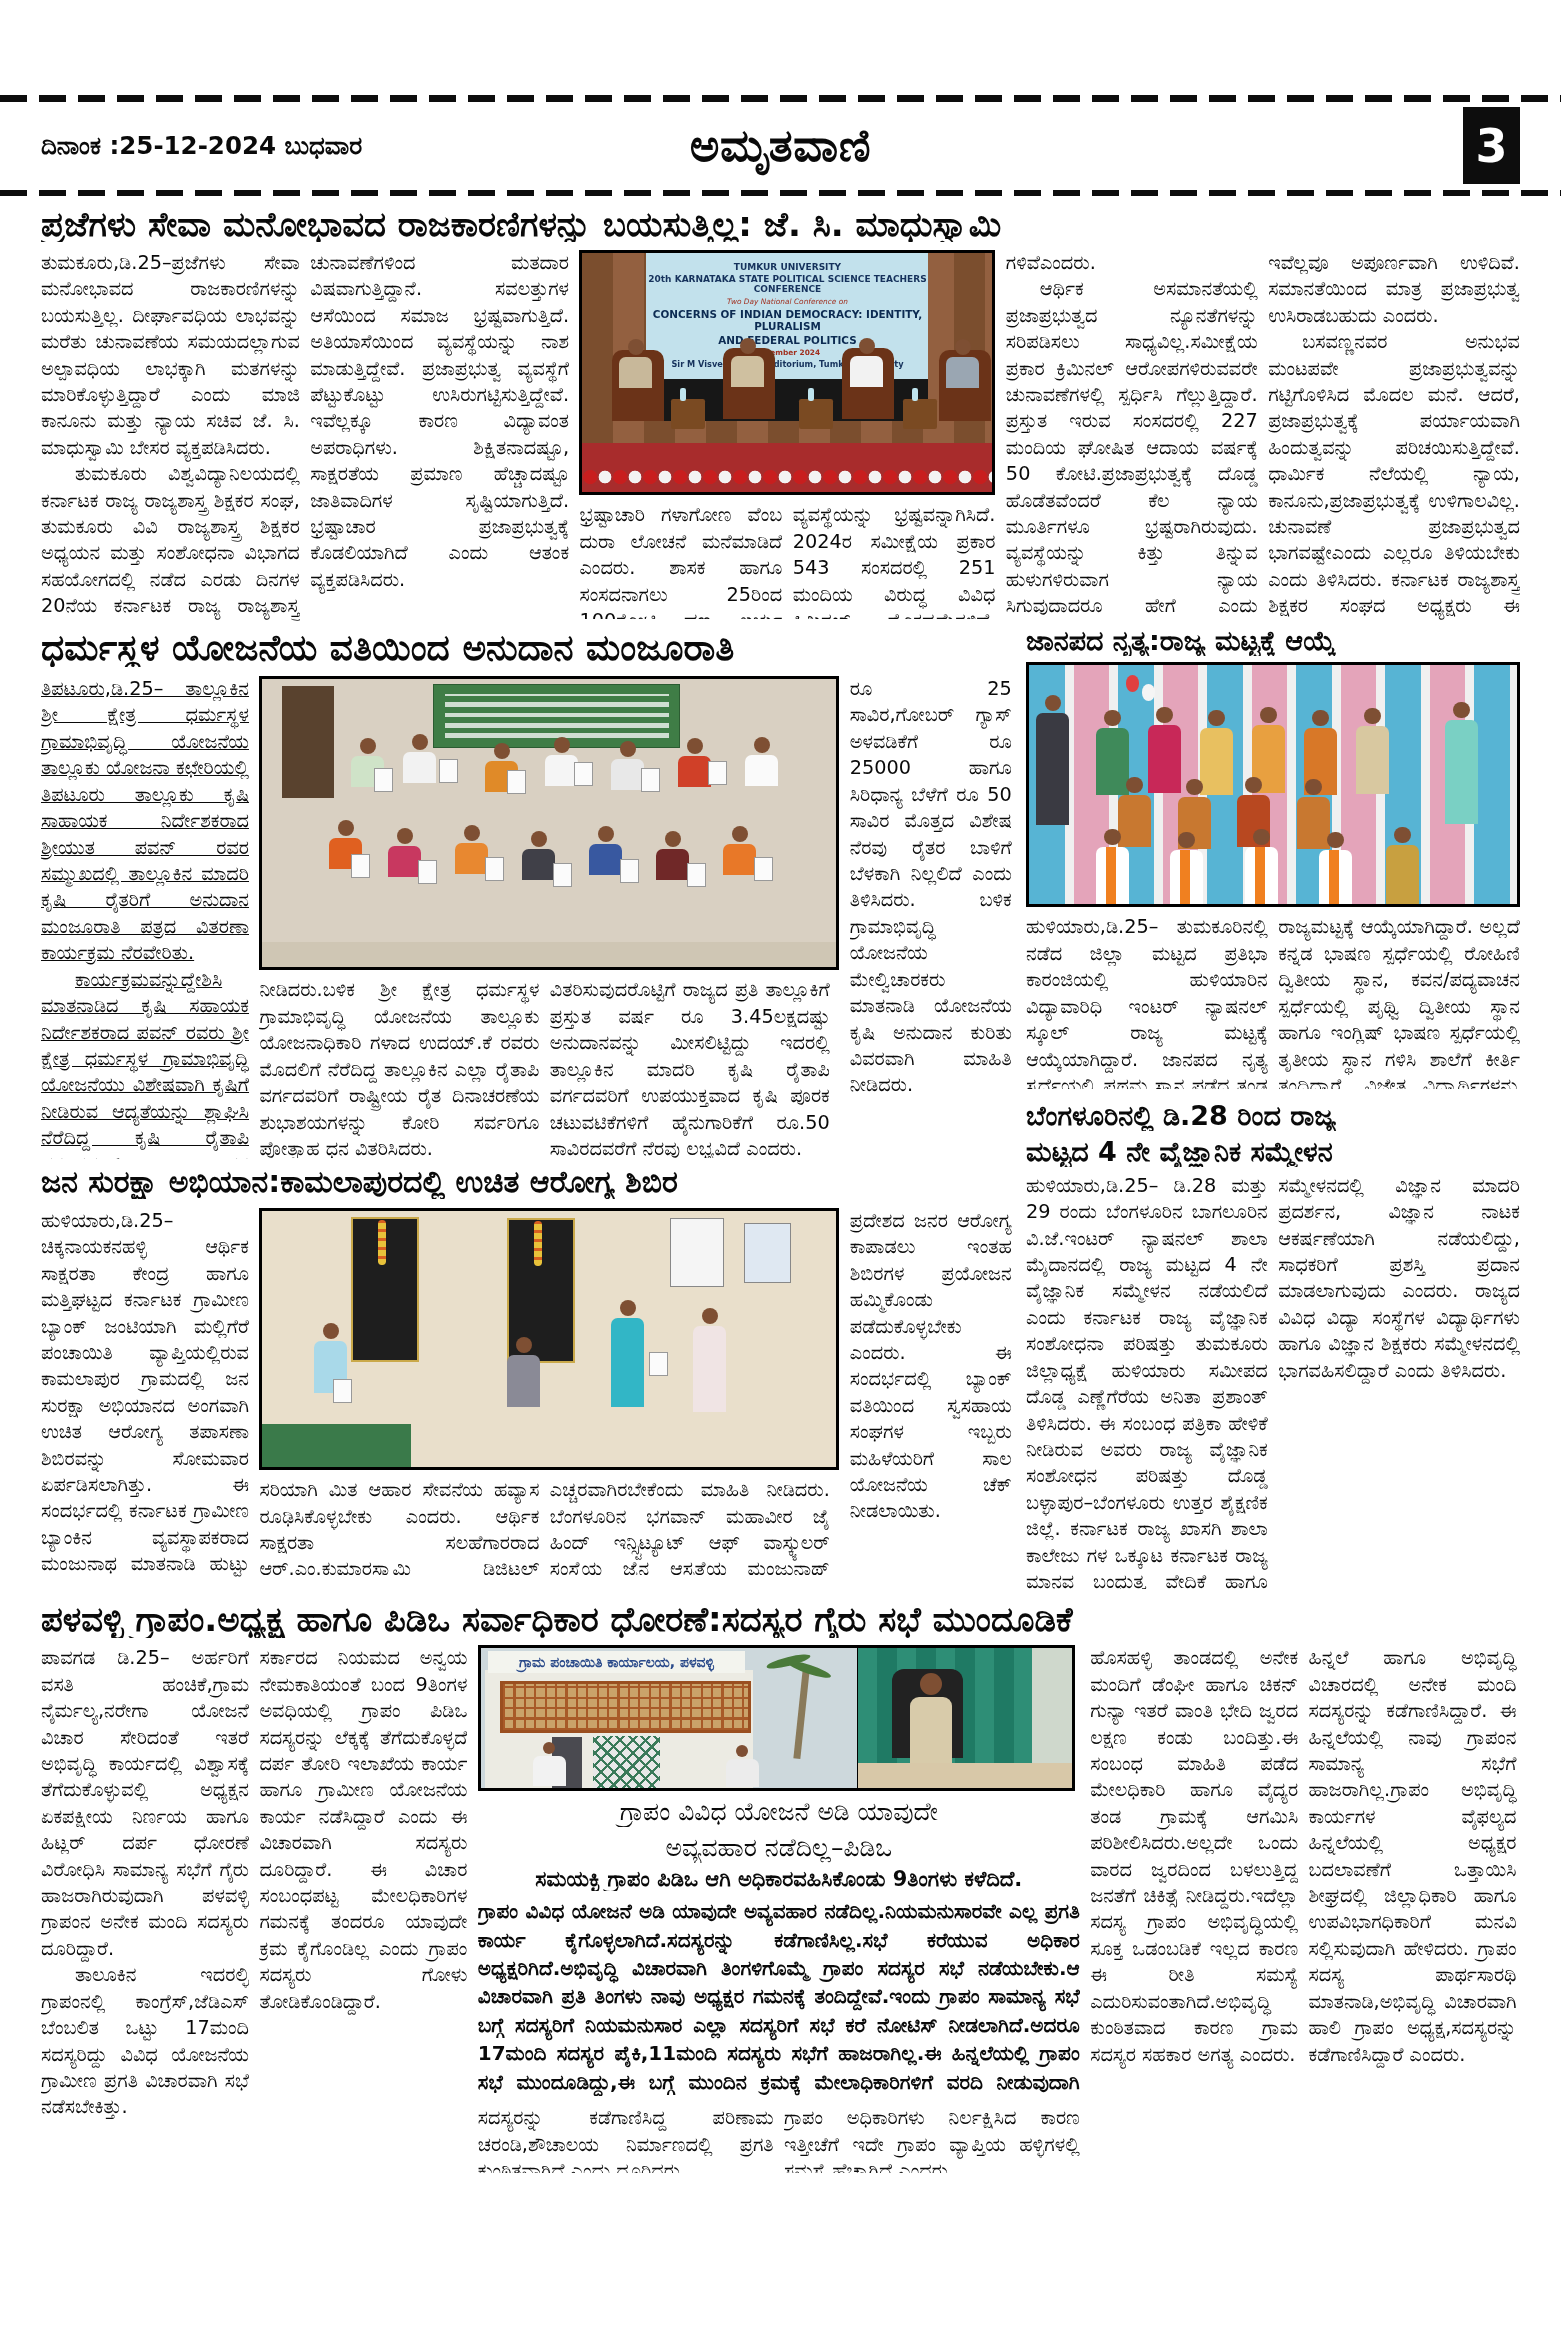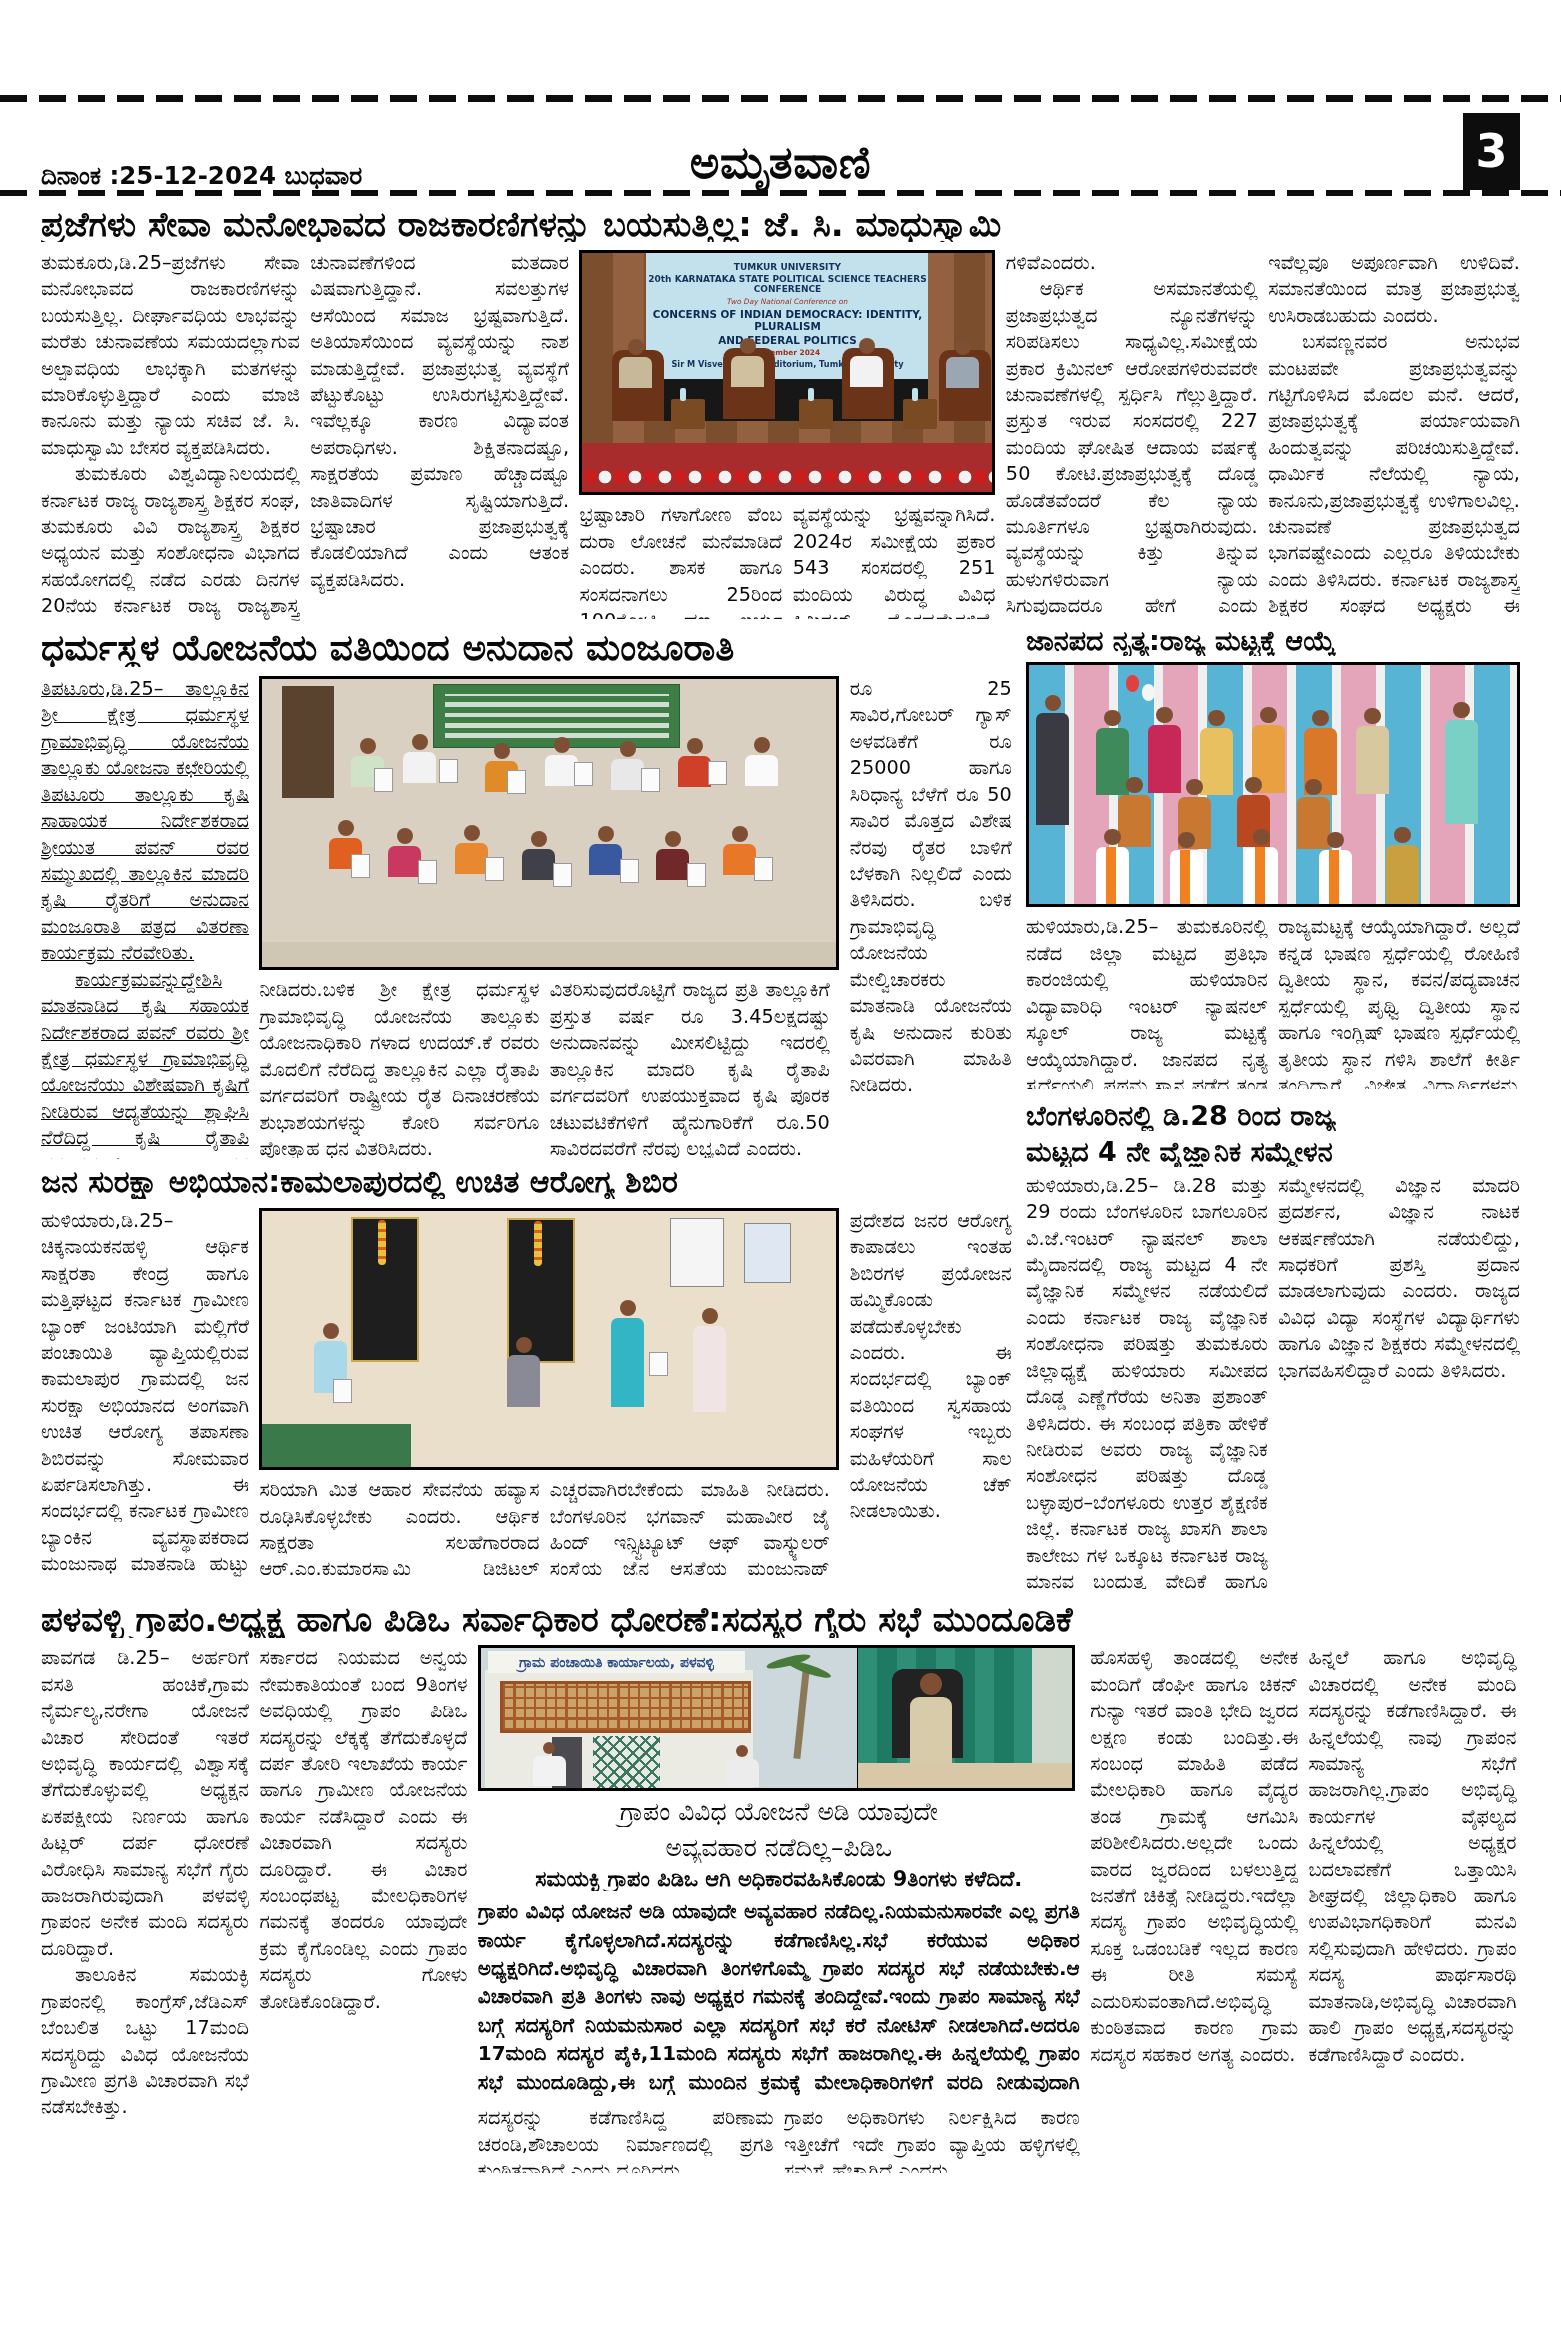--- a/index.html
+++ b/index.html
@@ -2,21 +2,21 @@
 <html style="font-size:12px"><head>
 <meta charset="utf-8">
 <style>
   html,body{margin:0;padding:0;background:#f2f2f2;}
   .page{position:relative;width:1561px;height:2342px;background:#ffffff;color:#0a0a0a;
         font-family:"DejaVu Sans",sans-serif;overflow:hidden;margin:0 auto;}
   .inner{padding:0 41px;}
   .rule{height:6.7px;background:repeating-linear-gradient(90deg,#0d0d0d 0 27px,transparent 27px 39px);}
   .rule.top{margin-top:95px;}
   
-  .hdr{display:flex;align-items:flex-end;height:88px;padding:0 41px;}
+  .hdr{display:flex;align-items:center;height:88px;padding:0 41px;}
   .hdr .date{font-size:24.5px;font-weight:bold;width:416px;}
   .hdr .mast{flex:1;text-align:center;font-size:45px;font-weight:bold;letter-spacing:0.7px;}
   .hdr .pgno{width:416px;display:flex;justify-content:flex-end;}
   .hdr .pgno .box{background:#0d0d0d;color:#fff;width:57px;height:77px;display:flex;
                   align-items:center;justify-content:center;font-size:46px;font-weight:bold;}
   
   .h1{font-size:34px;font-weight:bold;line-height:1.05;white-space:nowrap;overflow:hidden;margin:10.4px 0 7.4px 0;}
   .h2{font-size:36px;font-weight:bold;line-height:1.05;white-space:nowrap;overflow:hidden;margin:7.4px 0 9px 0;}
   .h3{font-size:30px;font-weight:bold;line-height:1.08;white-space:nowrap;overflow:hidden;margin:7.4px 0 9px 0;}
   .h4{font-size:27px;font-weight:bold;line-height:1.1;white-space:nowrap;overflow:hidden;margin:4.5px 0 6px 0;}
@@ -435,21 +435,21 @@
         </div>
       </section>
     </div>
   </div>
 
   <section class="inner">
     <div class="h1" style="margin-top:13.4px;">ಪಳವಳ್ಳಿ ಗ್ರಾಪಂ.ಅಧ್ಯಕ್ಷ ಹಾಗೂ ಪಿಡಿಒ ಸರ್ವಾಧಿಕಾರ ಧೋರಣೆ:ಸದಸ್ಯರ ಗೈರು ಸಭೆ ಮುಂದೂಡಿಕೆ</div>
     <div class="row" style="height:552px;">
       <div class="kn" style="width:208px;height:100%;">
         <p class="np">ಪಾವಗಡ ಡಿ.25– ಅರ್ಹರಿಗೆ ವಸತಿ ಹಂಚಿಕೆ,ಗ್ರಾಮ ನೈರ್ಮಲ್ಯ,ನರೇಗಾ ಯೋಜನೆ ವಿಚಾರ ಸೇರಿದಂತೆ ಇತರೆ ಅಭಿವೃದ್ಧಿ ಕಾರ್ಯದಲ್ಲಿ ವಿಶ್ವಾಸಕ್ಕೆ ತೆಗೆದುಕೊಳ್ಳುವಲ್ಲಿ ಅಧ್ಯಕ್ಷನ ಏಕಪಕ್ಷೀಯ ನಿರ್ಣಯ ಹಾಗೂ ಹಿಟ್ಲರ್ ದರ್ಪ ಧೋರಣೆ ವಿರೋಧಿಸಿ ಸಾಮಾನ್ಯ ಸಭೆಗೆ ಗೈರು ಹಾಜರಾಗಿರುವುದಾಗಿ ಪಳವಳ್ಳಿ ಗ್ರಾಪಂನ ಅನೇಕ ಮಂದಿ ಸದಸ್ಯರು ದೂರಿದ್ದಾರೆ.</p>
-        <p>ತಾಲೂಕಿನ ಸಮಯಕ್ಳಿ ಗ್ರಾಪಂನಲ್ಲಿ ಕಾಂಗ್ರೆಸ್,ಜೆಡಿಎಸ್ ಬೆಂಬಲಿತ ಒಟ್ಟು 17ಮಂದಿ ಸದಸ್ಯರಿದ್ದು ವಿವಿಧ ಯೋಜನೆಯ ಗ್ರಾಮೀಣ ಪ್ರಗತಿ ವಿಚಾರವಾಗಿ ಸಭೆ ನಡೆಸಬೇಕಿತ್ತು.</p>
+        <p>ತಾಲೂಕಿನ ಇದರಲ್ಳಿ ಗ್ರಾಪಂನಲ್ಲಿ ಕಾಂಗ್ರೆಸ್,ಜೆಡಿಎಸ್ ಬೆಂಬಲಿತ ಒಟ್ಟು 17ಮಂದಿ ಸದಸ್ಯರಿದ್ದು ವಿವಿಧ ಯೋಜನೆಯ ಗ್ರಾಮೀಣ ಪ್ರಗತಿ ವಿಚಾರವಾಗಿ ಸಭೆ ನಡೆಸಬೇಕಿತ್ತು.</p>
       </div>
       <div class="kn" style="width:208px;height:100%;">
         <p class="np">ಸರ್ಕಾರದ ನಿಯಮದ ಅನ್ವಯ ನೇಮಕಾತಿಯಂತೆ ಬಂದ 9ತಿಂಗಳ ಅವಧಿಯಲ್ಲಿ ಗ್ರಾಪಂ ಪಿಡಿಒ ಸದಸ್ಯರನ್ನು ಲೆಕ್ಕಕ್ಕೆ ತೆಗೆದುಕೊಳ್ಳದೆ ದರ್ಪ ತೋರಿ ಇಲಾಖೆಯ ಕಾರ್ಯ ಹಾಗೂ ಗ್ರಾಮೀಣ ಯೋಜನೆಯ ಕಾರ್ಯ ನಡೆಸಿದ್ದಾರೆ ಎಂದು ಈ ವಿಚಾರವಾಗಿ ಸದಸ್ಯರು ದೂರಿದ್ದಾರೆ. ಈ ವಿಚಾರ ಸಂಬಂಧಪಟ್ಟ ಮೇಲಧಿಕಾರಿಗಳ ಗಮನಕ್ಕೆ ತಂದರೂ ಯಾವುದೇ ಕ್ರಮ ಕೈಗೊಂಡಿಲ್ಲ ಎಂದು ಗ್ರಾಪಂ ಸದಸ್ಯರು ಗೋಳು ತೋಡಿಕೊಂಡಿದ್ದಾರೆ.</p>
       </div>
       <div style="width:602px;">
         <div class="row" style="gap:0;">
           <div class="ph" style="width:376px;height:140px;border-right:1.5px solid #000;">
             <div class="p5sky"></div>
             <div class="p5bld"></div>
             <div class="p5sign">ಗ್ರಾಮ ಪಂಚಾಯಿತಿ ಕಾರ್ಯಾಲಯ, ಪಳವಳ್ಳಿ</div>

